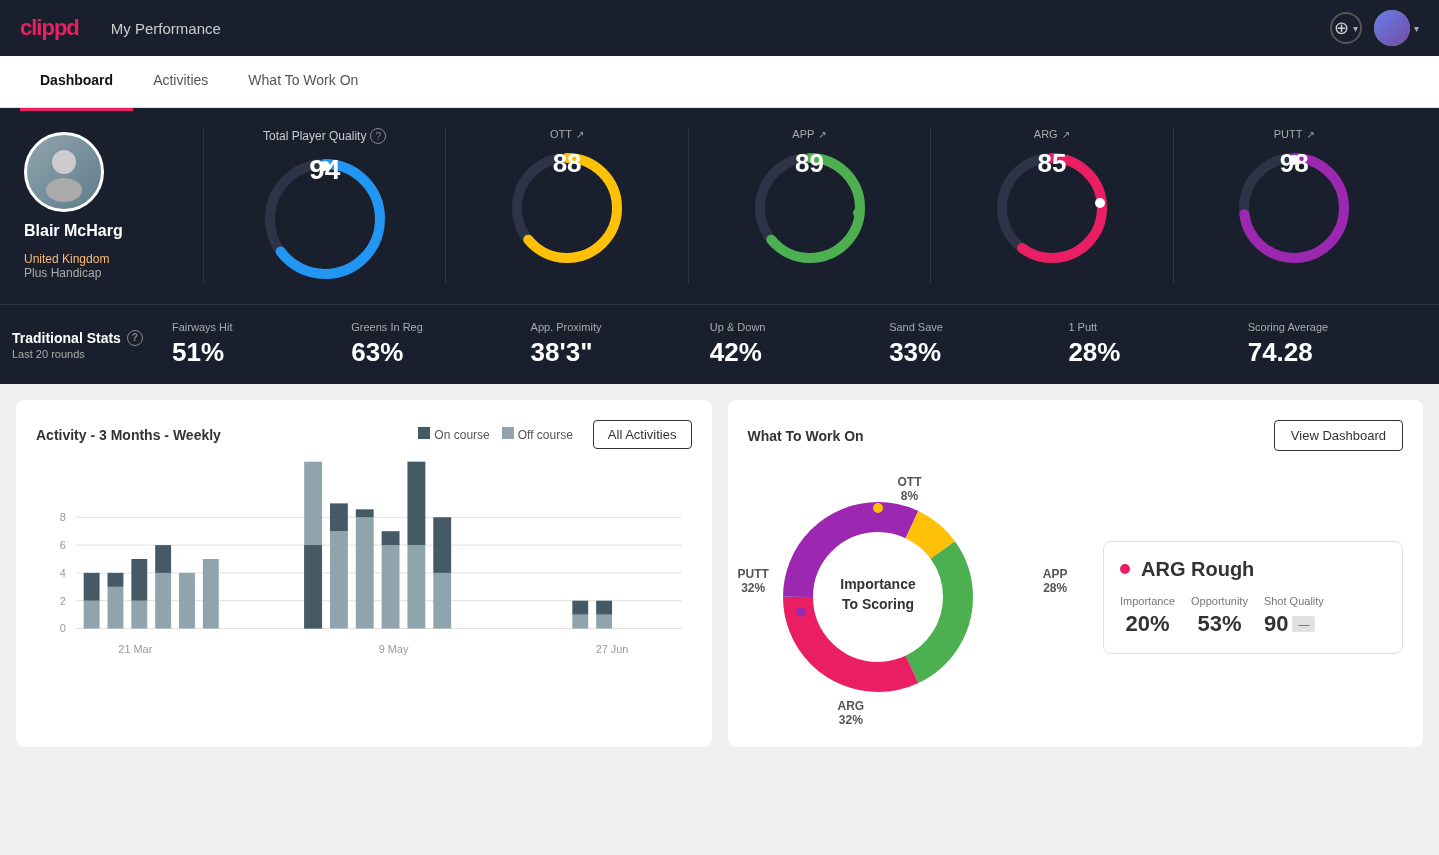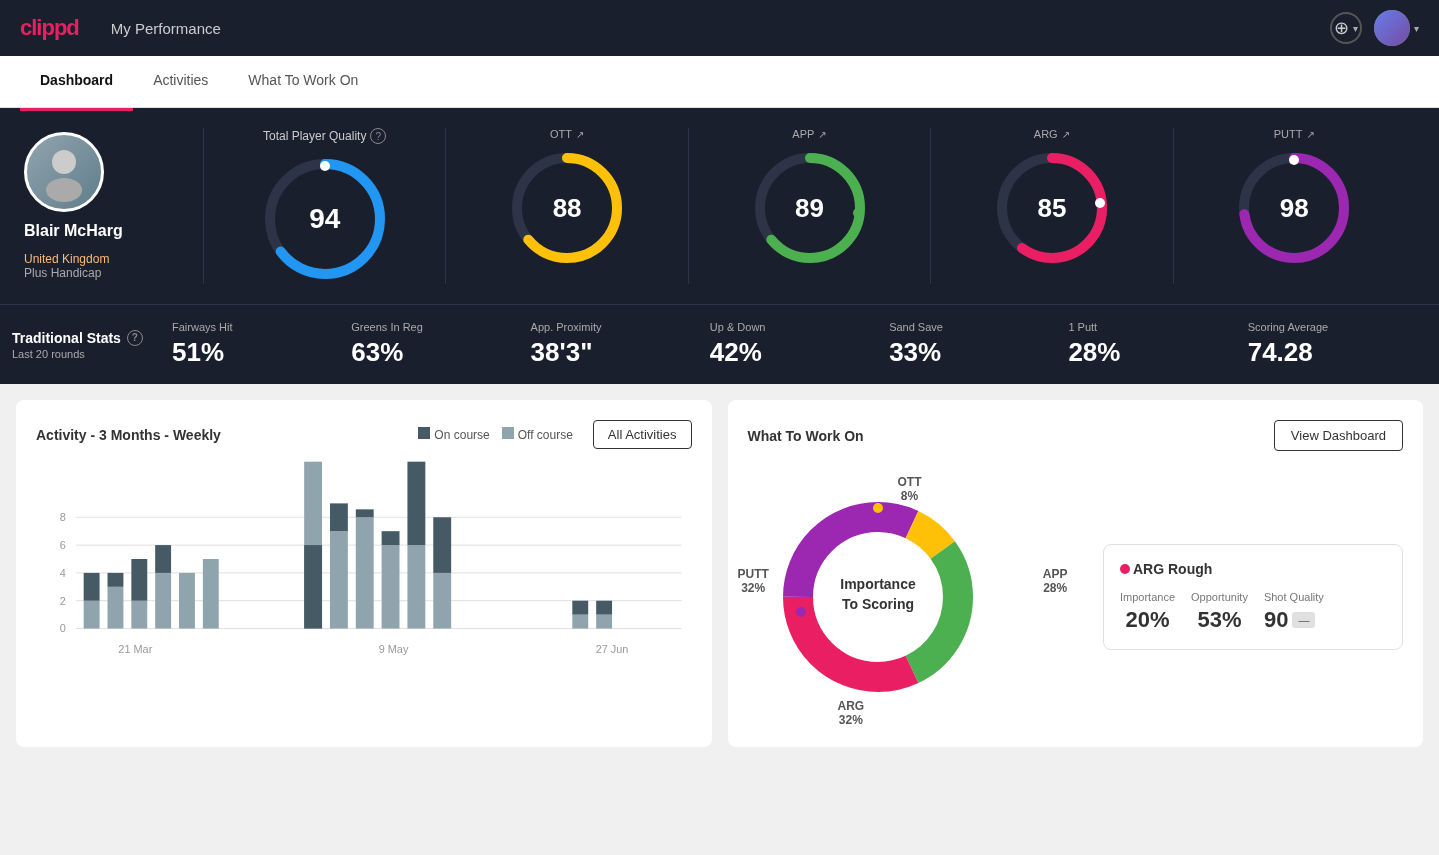--- a/index.html
+++ b/index.html
@@ -58,21 +58,21 @@
     .player-handicap { font-size: 12px; color: #aaa; }
 
     .metrics { display: flex; flex: 1; gap: 0; }
     .metric-section { flex: 1; padding: 0 20px; border-right: 1px solid #2e3447; display: flex; flex-direction: column; align-items: center; }
     .metric-section:last-child { border-right: none; }
     .metric-label { font-size: 11px; color: #aaa; margin-bottom: 8px; display: flex; align-items: center; gap: 4px; }
     .metric-label .arrow { font-size: 10px; }
     .tpq-label { font-size: 12px; color: #ccc; display: flex; align-items: center; gap: 4px; margin-bottom: 10px; }
 
     
-    .gauge-container { position: relative; display: inline-flex; align-items: center; justify-content: center; }
+    .gauge-container { position: relative; display: inline-flex; align-items: flex-start; justify-content: center; }
     .gauge-value { position: absolute; font-size: 28px; font-weight: 700; color: #fff; }
     .gauge-value-sm { position: absolute; font-size: 26px; font-weight: 700; color: #fff; }
 
     
     .stats-row {
       background: #1a1f2e;
       border-top: 1px solid #2e3447;
       padding: 16px 12px;
       display: flex;
       align-items: center;
@@ -107,21 +107,21 @@
     .chart-legend { display: flex; align-items: center; gap: 12px; font-size: 12px; color: #555; }
     .legend-dot { width: 12px; height: 12px; display: inline-block; margin-right: 4px; }
     .all-activities-btn { border: 1px solid #333; padding: 6px 14px; font-size: 13px; cursor: pointer; background: #fff; color: #333; border-radius: 4px; }
 
     .chart-area { position: relative; height: 220px; }
 
     
     .donut-area { display: flex; align-items: center; justify-content: space-between; }
 
     .info-card { border: 1px solid #e0e0e0; border-radius: 8px; padding: 16px; min-width: 300px; }
-    .info-card-title { display: flex; align-items: center; gap: 3px; font-size: 14px; font-weight: 600; color: #333; margin-bottom: 14px; }
+    .info-card-title { display: flex; align-items: center; gap: 11px; font-size: 20px; font-weight: 600; color: #333; margin-bottom: 14px; }
     .dot-red { width: 10px; height: 10px; border-radius: 50%; background: #e91e63; display: inline-block; }
     .info-card-stats { display: flex; gap: 16px; }
     .info-card-stat { text-align: center; }
     .info-card-stat-label { font-size: 11px; color: #777; margin-bottom: 4px; }
     .info-card-stat-value { font-size: 22px; font-weight: 700; color: #333; }
     .view-dashboard-btn { border: 1px solid #333; padding: 7px 16px; font-size: 13px; cursor: pointer; background: #fff; color: #333; border-radius: 4px; }
 
     .info-icon { width: 16px; height: 16px; border-radius: 50%; border: 1px solid #888; display: inline-flex; align-items: center; justify-content: center; font-size: 10px; color: #888; cursor: pointer; }
 
     .shot-quality-badge { background: #e0e0e0; color: #555; font-size: 11px; padding: 2px 6px; border-radius: 3px; margin-left: 4px; }

